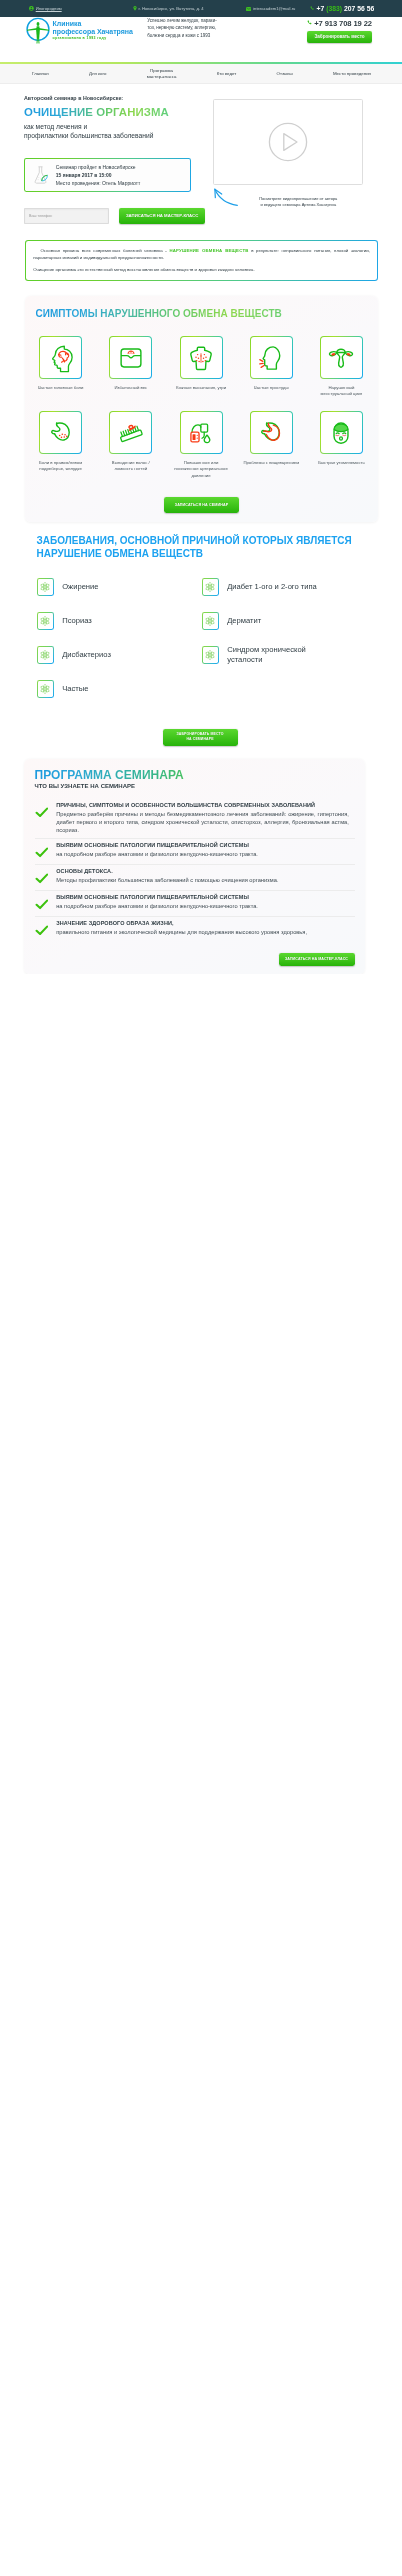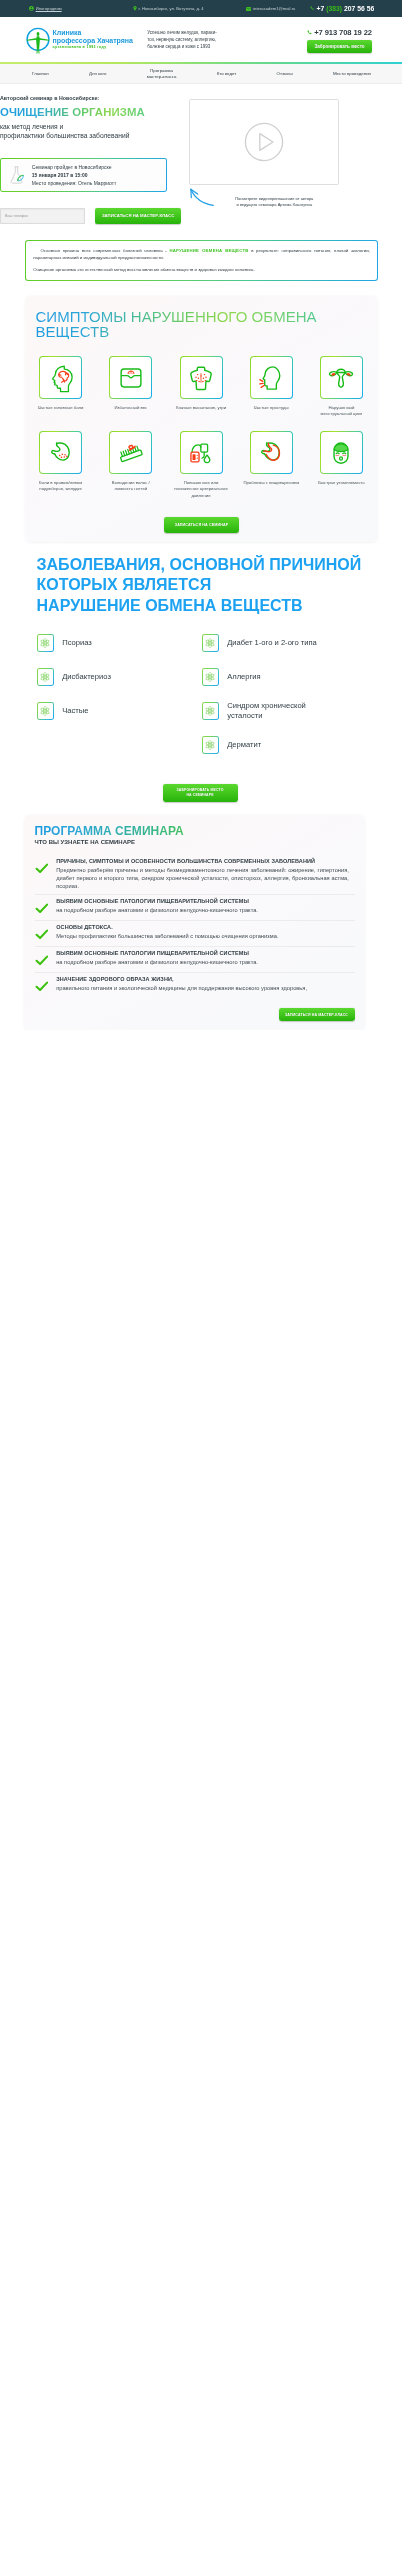--- a/index.html
+++ b/index.html
@@ -13,42 +13,42 @@
 .tb-item{display:flex;align-items:center;gap:1.9px;white-space:nowrap}
 .tb-ico{display:inline-flex;align-items:center;flex:none}
 .tb-city{margin-left:71px}
 .tb-mail{margin-left:42px}
 .tb-phone{margin-left:14.5px;font-size:6.8px;font-weight:bold;color:#fff;letter-spacing:0}
 .tb-phone .code{color:#37bd16}
 .tb-link{color:#c5d0d4;text-decoration:underline;text-underline-offset:0.8px}
 
 
 .header{background:#fff;height:45px;position:relative}
-.header .inner{width:403px;height:45px;display:flex;align-items:center;padding-left:25px;padding-right:31px}
+.header .inner{width:403px;height:45px;display:flex;align-items:flex-start;padding-left:25px;padding-right:31px}
 .logo{display:flex;align-items:center;flex:none}
 .logo-mark{width:26px;height:26px;flex:none;margin-right:1.6px}
 .logo-txt{line-height:1}
 .logo-l1{font-size:7px;font-weight:bold;color:#1c9ade;letter-spacing:-0.04px}
 .logo-l2{font-size:7px;font-weight:bold;color:#1c9ade;letter-spacing:-0.04px;margin-top:1px}
 .logo-l3{font-size:3.5px;font-weight:bold;color:#30b815;letter-spacing:0.4px;margin-top:1.6px}
 .h-desc{font-size:4.5px;line-height:1.63;color:#2f3c43;margin-left:14.5px;width:97px}
 .h-right{margin-left:auto;text-align:center;padding-top:1.6px}
 .h-phone{font-size:7.6px;font-weight:bold;color:#2f3c43;display:flex;align-items:center;gap:1.6px;justify-content:center;letter-spacing:-0.1px}
 .h-btn{display:block;margin-top:3.2px;background:linear-gradient(#5bd82f,#27b30a);border-radius:2px;color:#fff;font-size:4.6px;font-weight:bold;padding:3.5px 7.2px 3.9px;text-align:center;box-shadow:0 0.8px 1.1px rgba(0,0,0,.2);text-shadow:0 0.3px 0.3px rgba(0,0,0,.2)}
 
 .greenline{height:2.4px;background:linear-gradient(90deg,#c6ed6d,#b3e75f 30%,#63d88e 68%,#30d1d4)}
 
 
 .nav{background:#f7f7f7;height:20px;border-bottom:0.8px solid #ededed}
 .nav .inner{width:403px;height:20px;display:flex;align-items:center;justify-content:space-between;padding:0 32px}
 .nav a{font-size:4.4px;color:#2f3c43;text-decoration:none;text-align:center;line-height:1.4}
 
 
 .hero{padding:12px 0 8px;position:relative;height:156px}
-.hero .inner{width:324px;display:flex;padding-right:21px}
+.hero .inner{width:324px;display:flex;padding-left:24px;padding-right:21px}
 .hero-l{width:184px;flex:none}
 .h-sub{font-size:5.3px;color:#2f3c43;font-weight:bold;letter-spacing:0.04px;line-height:1}
 .h-title{font-size:11.4px;font-weight:bold;margin-top:4.8px;letter-spacing:0.1px;line-height:1.15;background:linear-gradient(90deg,#1c9ade 0%,#2aa6d8 18%,#62c96a 45%,#8ed84d 60%,#4ecb8f 85%,#14c6c9 100%);-webkit-background-clip:text;background-clip:text;color:transparent}
 .h-title2{font-size:6.7px;color:#2f3c43;margin-top:2px;line-height:1.45;white-space:nowrap}
 .infobox{margin-top:17px;border:0.8px solid transparent;border-radius:2.4px;display:flex;align-items:center;padding:4px 4.8px;width:167px;background:linear-gradient(#fdfdfd,#fdfdfd) padding-box,linear-gradient(100deg,#5ace2c,#6ed02a 20%,#4ec98f 62%,#1ca5e8) border-box}
 .infobox .ib-ico{width:22px;height:22px;flex:none;margin-right:4px}
 .ib-txt{font-size:5px;line-height:1.63;color:#2f3c43}
 .hero-form{margin-top:15.3px;display:flex;align-items:stretch}
 .hero-inp{width:85px;height:16px;border:0.8px solid #dcdcdc;background:#f2f2f2;font-size:3.7px;color:#9a9a9a;padding:0 4px;display:flex;align-items:center;border-radius:0.8px;box-shadow:inset 0 0.8px 1.6px rgba(0,0,0,.05)}
 .hero-btn{margin-left:9.7px;background:linear-gradient(#5bd82f,#27b30a);border-radius:2px;color:#fff;font-size:4.3px;font-weight:bold;padding:0 7.2px;display:flex;align-items:center;box-shadow:0 0.8px 1.1px rgba(0,0,0,.2);text-shadow:0 0.3px 0.3px rgba(0,0,0,.2)}
@@ -66,41 +66,41 @@
 .prog-item{display:flex;padding:3.2px 0 3.6px}
 .prog-item+.prog-item{border-top:0.8px solid #ececec}
 .pi-chk{width:15.3px;flex:none;padding-top:3.2px}
 .pi-body{flex:none;width:299px;padding-left:6.4px}
 .pi-h{font-size:5.5px;font-weight:bold;color:#2f3c43;letter-spacing:0.1px;line-height:1.45}
 .pi-t{font-size:5.7px;color:#3f4b52;line-height:1.43;margin-top:0;text-align:justify}
 .prog-btn{display:block;width:76px;margin:10.5px 0 0 auto;background:linear-gradient(#5bd82f,#27b30a);border-radius:2.4px;color:#fff;font-size:3.6px;font-weight:bold;padding:4.3px 0 4.7px;text-align:center;box-shadow:0 0.8px 1.3px rgba(0,0,0,.22);text-shadow:0 0.3px 0.3px rgba(0,0,0,.2);letter-spacing:0.1px}
 
 
 .dis{width:354px;margin:13px auto 0;padding-left:12px}
-.dis-title{font-size:16px;font-weight:bold;color:#1ca2f0;line-height:1.28;letter-spacing:0.02px}
+.dis-title{font-size:10px;font-weight:bold;color:#1ca2f0;line-height:1.28;letter-spacing:0.02px}
 .dis-grid{display:flex;margin-top:9.7px}
 .dis-col{width:165px}
 .dis-col:nth-child(2){margin-left:0}
 .dis-col:last-child{margin-left:0}
 .dis-item{display:flex;align-items:center;height:34px}
 .dis-ico{width:17.7px;height:17.7px;flex:none;border:0.8px solid transparent;border-radius:2.4px;display:flex;align-items:center;justify-content:center;
   background:linear-gradient(#fff,#fff) padding-box,linear-gradient(125deg,#8bd94a,#72d35f 35%,#35b9da 75%,#17a5f2) border-box}
 .dis-lbl{margin-left:8px;font-size:7.6px;color:#2f3c43;line-height:1.3}
 .dis-btn{display:block;width:75px;margin:22.5px auto 0;margin-left:126px;background:linear-gradient(#5bd82f,#27b30a);border-radius:2.4px;color:#fff;font-size:3.5px;font-weight:bold;padding:3.2px 0 3.5px;text-align:center;line-height:1.5;box-shadow:0 0.8px 1.3px rgba(0,0,0,.22);text-shadow:0 0.3px 0.3px rgba(0,0,0,.2);letter-spacing:0.1px}
 
 
 .quote{width:353px;margin:0 auto;border:0.8px solid transparent;border-radius:3.2px;padding:5.2px 7.2px 6.4px;font-size:4.3px;line-height:1.65;color:#2f3c43;text-align:justify;
   background:linear-gradient(#fff,#fff) padding-box,linear-gradient(100deg,#5ace2c,#6ed02a 18%,#4ec98f 62%,#1ca5e8) border-box}
 .quote .hl{color:#43c426;font-weight:bold;letter-spacing:0.2px}
 .quote p{text-indent:7.2px}
 .quote p+p{margin-top:5.6px;text-indent:0}
 
 
 .sympt{width:353px;margin:15.3px auto 0;background:linear-gradient(150deg,#fdf8f8,#faf9fb 55%,#f7f9fb);border-radius:5.6px;padding:13px 10.5px 8.9px;box-shadow:0 0.8px 2.4px rgba(0,0,0,.05)}
-.sympt-title{font-size:15px;font-weight:normal;letter-spacing:0.04px;line-height:1;
+.sympt-title{font-size:10px;font-weight:bold;letter-spacing:0.04px;line-height:1;
   background:linear-gradient(90deg,#1c9ade 0%,#2aa6d8 14%,#63c96a 42%,#8ed84d 58%,#5ecc7f 80%,#14c1c9 100%);-webkit-background-clip:text;background-clip:text;color:transparent}
 .sympt-grid{display:flex;justify-content:space-between;margin-top:17px;padding:0 0;margin-left:-8.9px;margin-right:-8px}
 .sympt-cell{width:68px;text-align:center}
 
 .sympt-ico{width:43px;height:43px;margin:0 auto;border:1px solid transparent;border-radius:4px;display:flex;align-items:center;justify-content:center;
   background:linear-gradient(#fff,#fff) padding-box,linear-gradient(115deg,#7fd62c,#a6e02b 22%,#35c8b2 70%,#17a9f0) border-box}
 .sympt-lbl{margin-top:5.6px;font-size:4.3px;line-height:1.5;color:#4a565c}
 .sympt-row2{margin-top:13.7px}
 .sympt-btn{display:block;width:75px;margin:17.7px auto 0;background:linear-gradient(#5bd82f,#27b30a);border-radius:2.4px;color:#fff;font-size:3.7px;font-weight:bold;padding:6px 0 6.1px;text-align:center;box-shadow:0 0.8px 1.3px rgba(0,0,0,.22);text-shadow:0 0.3px 0.3px rgba(0,0,0,.2);letter-spacing:0.1px}
 </style>
@@ -415,20 +415,33 @@
           <span class="dis-ico">
             <svg width="12" height="12" viewBox="0 0 24 24" fill="none" stroke="#7fd25e" stroke-width="1.1">
               <g>
                 <ellipse cx="12" cy="12" rx="3.3" ry="9.4"></ellipse>
                 <ellipse cx="12" cy="12" rx="3.3" ry="9.4" transform="rotate(60 12 12)"></ellipse>
                 <ellipse cx="12" cy="12" rx="3.3" ry="9.4" transform="rotate(120 12 12)"></ellipse>
                 <circle cx="12" cy="12" r="1.7"></circle>
               </g>
             </svg>
           </span>
+          <span class="dis-lbl">Ожирение</span>
+        </div>
+      <div class="dis-item">
+          <span class="dis-ico">
+            <svg width="12" height="12" viewBox="0 0 24 24" fill="none" stroke="#7fd25e" stroke-width="1.1">
+              <g>
+                <ellipse cx="12" cy="12" rx="3.3" ry="9.4"></ellipse>
+                <ellipse cx="12" cy="12" rx="3.3" ry="9.4" transform="rotate(60 12 12)"></ellipse>
+                <ellipse cx="12" cy="12" rx="3.3" ry="9.4" transform="rotate(120 12 12)"></ellipse>
+                <circle cx="12" cy="12" r="1.7"></circle>
+              </g>
+            </svg>
+          </span>
           <span class="dis-lbl">Псориаз</span>
         </div>
       <div class="dis-item">
           <span class="dis-ico">
             <svg width="12" height="12" viewBox="0 0 24 24" fill="none" stroke="#7fd25e" stroke-width="1.1">
               <g>
                 <ellipse cx="12" cy="12" rx="3.3" ry="9.4"></ellipse>
                 <ellipse cx="12" cy="12" rx="3.3" ry="9.4" transform="rotate(60 12 12)"></ellipse>
                 <ellipse cx="12" cy="12" rx="3.3" ry="9.4" transform="rotate(120 12 12)"></ellipse>
                 <circle cx="12" cy="12" r="1.7"></circle>
@@ -469,48 +482,35 @@
           <span class="dis-ico">
             <svg width="12" height="12" viewBox="0 0 24 24" fill="none" stroke="#7fd25e" stroke-width="1.1">
               <g>
                 <ellipse cx="12" cy="12" rx="3.3" ry="9.4"></ellipse>
                 <ellipse cx="12" cy="12" rx="3.3" ry="9.4" transform="rotate(60 12 12)"></ellipse>
                 <ellipse cx="12" cy="12" rx="3.3" ry="9.4" transform="rotate(120 12 12)"></ellipse>
                 <circle cx="12" cy="12" r="1.7"></circle>
               </g>
             </svg>
           </span>
-          <span class="dis-lbl">Аллергия</span>
+          <span class="dis-lbl">Дерматит</span>
         </div>
       <div class="dis-item">
           <span class="dis-ico">
             <svg width="12" height="12" viewBox="0 0 24 24" fill="none" stroke="#7fd25e" stroke-width="1.1">
               <g>
                 <ellipse cx="12" cy="12" rx="3.3" ry="9.4"></ellipse>
                 <ellipse cx="12" cy="12" rx="3.3" ry="9.4" transform="rotate(60 12 12)"></ellipse>
                 <ellipse cx="12" cy="12" rx="3.3" ry="9.4" transform="rotate(120 12 12)"></ellipse>
                 <circle cx="12" cy="12" r="1.7"></circle>
               </g>
             </svg>
           </span>
           <span class="dis-lbl" style="white-space:pre-line">Синдром хронической
 усталости</span>
-        </div>
-      <div class="dis-item">
-          <span class="dis-ico">
-            <svg width="12" height="12" viewBox="0 0 24 24" fill="none" stroke="#7fd25e" stroke-width="1.1">
-              <g>
-                <ellipse cx="12" cy="12" rx="3.3" ry="9.4"></ellipse>
-                <ellipse cx="12" cy="12" rx="3.3" ry="9.4" transform="rotate(60 12 12)"></ellipse>
-                <ellipse cx="12" cy="12" rx="3.3" ry="9.4" transform="rotate(120 12 12)"></ellipse>
-                <circle cx="12" cy="12" r="1.7"></circle>
-              </g>
-            </svg>
-          </span>
-          <span class="dis-lbl">Дерматит</span>
         </div>
     </div>
   </div>
   <a class="dis-btn">
     <span>ЗАБРОНИРОВАТЬ МЕСТО</span><br>
     <span>НА СЕМИНАРЕ</span>
   </a>
 </div>
 
 <div class="prog">

